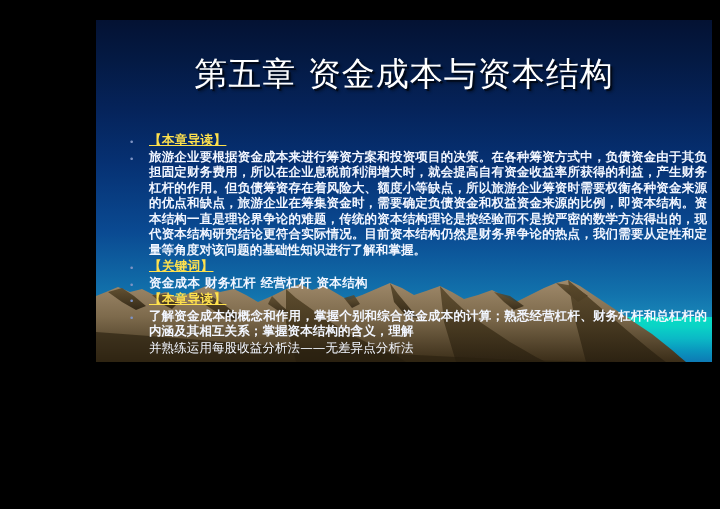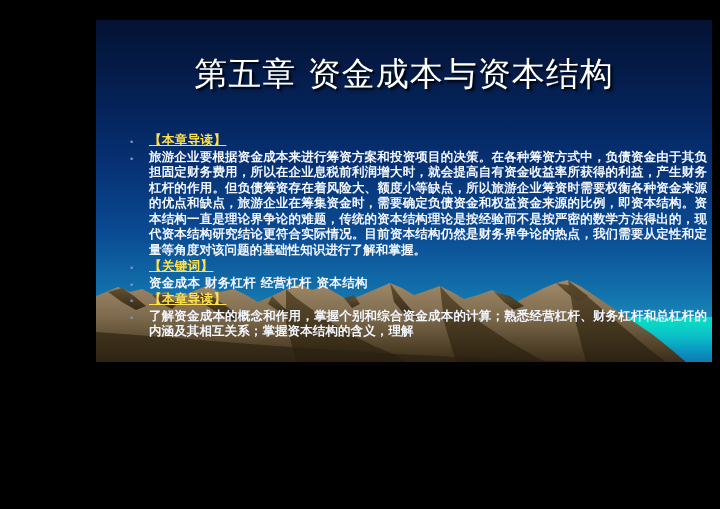--- a/index.html
+++ b/index.html
@@ -219,17 +219,18 @@
       <div class="row heading">
         <span class="bullet">•</span>
         <span class="row-text">【本章导读】</span>
       </div>
 
       <div class="row para">
         <span class="bullet">•</span>
         <span class="row-text">了解资金成本的概念和作用，掌握个别和综合资金成本的计算；熟悉经营杠杆、财务杠杆和总杠杆的内涵及其相互关系；掌握资本结构的含义，理解</span>
       </div>
 
+      <div class="kp-extra">并熟练运用每股收益分析法——无差异点分析法</div>
 
     </div>
 
   </div>
 </div>
 
 </body></html>

